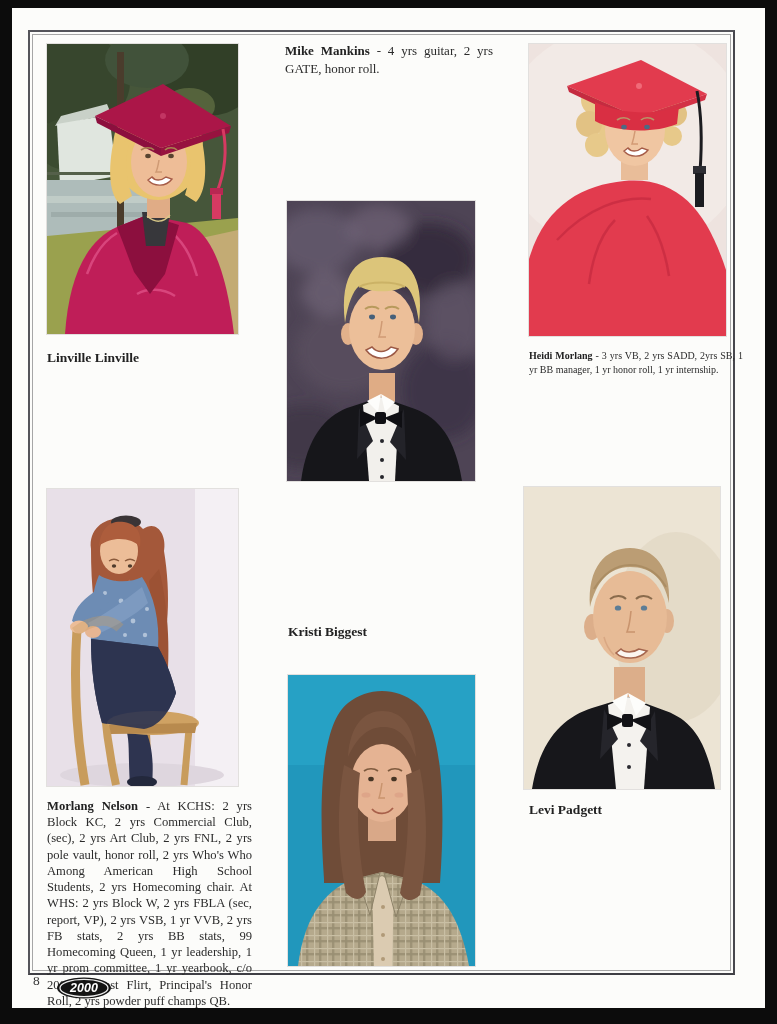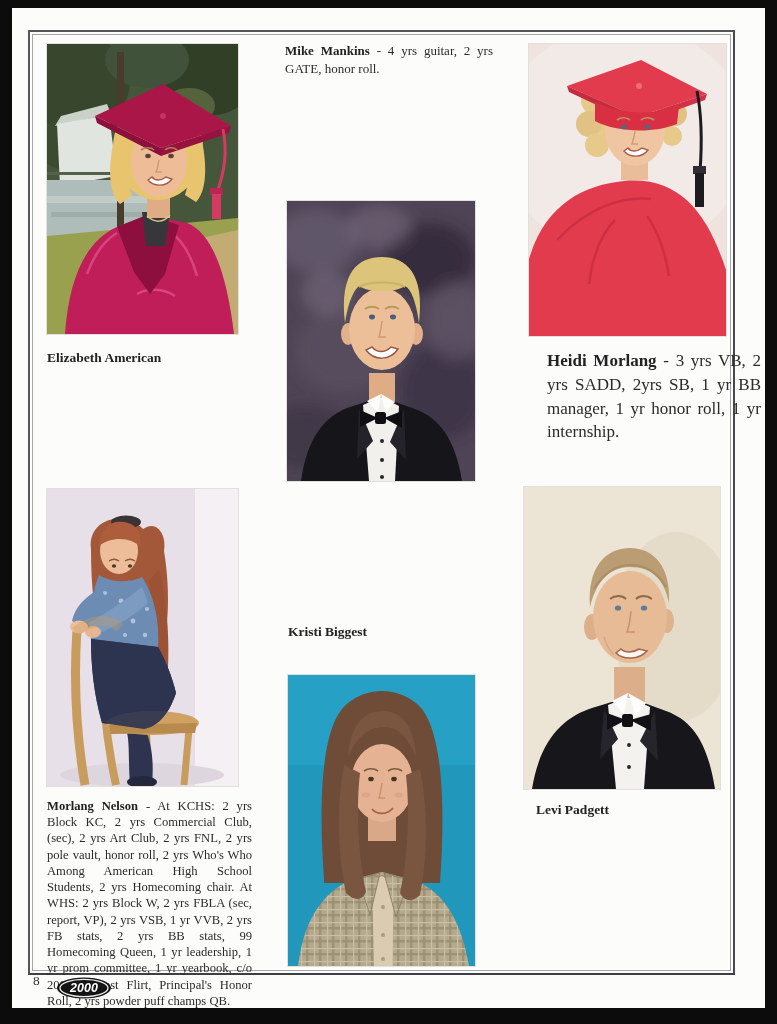--- a/index.html
+++ b/index.html
@@ -9,24 +9,24 @@
   .frame-outer{position:absolute;left:28px;top:30px;width:703px;height:941px;
         border:2.5px solid #54545a;border-bottom-color:#3e3e44;border-right-color:#47474d;}
   .frame-inner{position:absolute;left:2px;top:2px;right:2px;bottom:2px;border:1px solid #a6a6a6;}
   .photo{position:absolute;box-shadow:0 0 0 1px rgba(70,60,60,.14);}
   .photo svg{display:block;}
   .cap{position:absolute;color:#2b2b2b;}
   .cap b{font-weight:bold;color:#222;}
   .cap-line{font-size:13.5px;}
   #cap-mike{left:285px;top:42px;width:208px;font-size:13px;line-height:1.38;text-align:justify;}
   #cap-elizabeth{left:47px;top:350px;}
-  #cap-heidi{left:547px;top:349px;width:214px;font-size:17px;line-height:1.4;text-align:justify;}
+  #cap-heidi{left:529px;top:349px;width:214px;font-size:10px;line-height:1.4;text-align:justify;}
   #cap-kristi{left:288px;top:624px;}
   #cap-shannon{left:47px;top:798px;width:205px;font-size:12.6px;line-height:1.29;text-align:justify;}
-  #cap-levi{left:529px;top:802px;margin-left:7px;}
+  #cap-levi{left:529px;top:802px;}
   .footer-num{position:absolute;left:33px;top:973px;font-size:13.5px;color:#3a3a3a;}
   .logo2000{position:absolute;left:56px;top:977px;width:56px;height:22px;}
 </style>
 </head>
 <body>
 
 <div class="scan">
   <div class="page"></div>
 
   <div class="frame-outer">
@@ -264,21 +264,21 @@
       <path d="M80,150 C82,158 86,164 90,168" stroke="#d6a37e" stroke-width="1.5" fill="none" opacity="0.8"></path>
     </svg>
   </div>
 
   <div class="cap cap-line" id="cap-mike">
     <b>Mike Mankins</b>
     <span>- 4 yrs guitar, 2 yrs GATE, honor roll.</span>
   </div>
 
   <div class="cap cap-line" id="cap-elizabeth">
-    <b>Elizabeth American</b>
+    <b>Linville Linville</b>
   </div>
 
   <div class="cap" id="cap-heidi">
     <b>Heidi Morlang</b>
     <span>- 3 yrs VB, 2 yrs SADD, 2yrs SB, 1 yr BB manager, 1 yr honor roll, 1 yr internship.</span>
   </div>
 
   <div class="cap cap-line" id="cap-kristi">
     <b>Kristi Biggest</b>
   </div>

